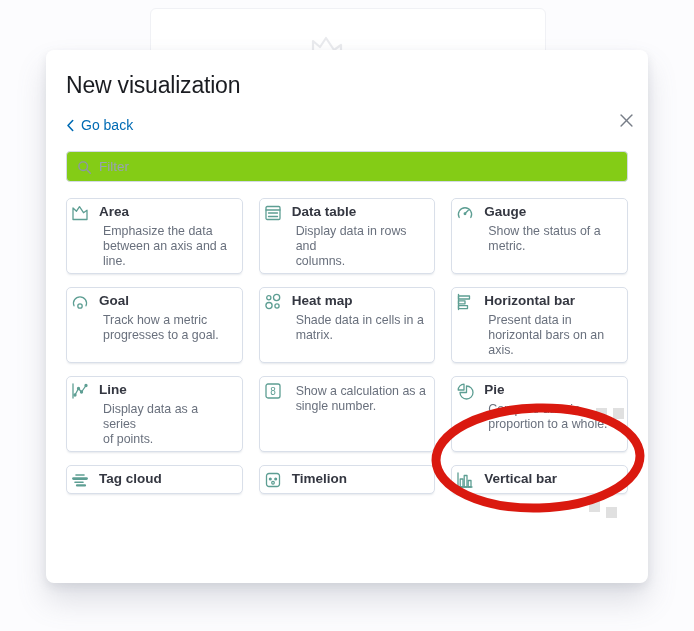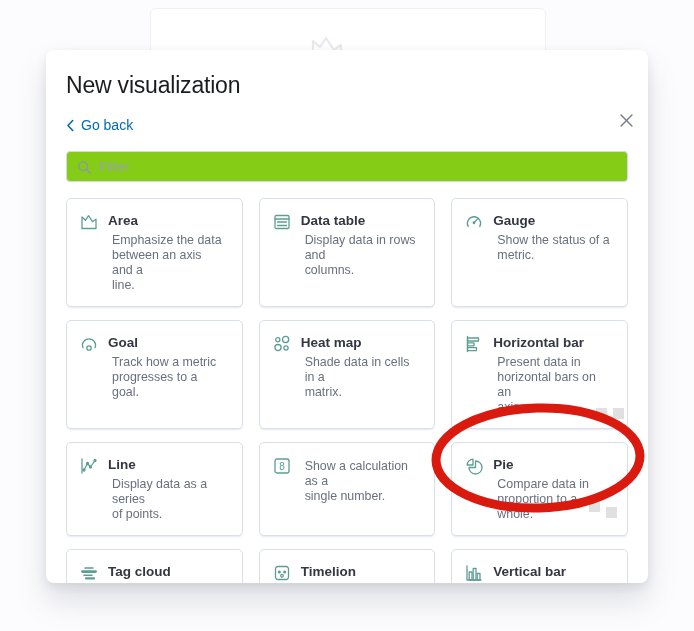--- a/index.html
+++ b/index.html
@@ -51,21 +51,21 @@
   }
   .filter-input::placeholder{color:#98a2b3;}
 
   .grid{
     margin-top:16px;display:grid;grid-template-columns:repeat(3,1fr);
     column-gap:16px;row-gap:13px;
   }
   .card{
     border:1px solid #d9dfe9;border-radius:5px;background:#fff;
     box-shadow:0 2px 2px -1px rgba(152,162,179,.25);
-    padding:13px;display:flex;gap:10px;cursor:pointer;
+    padding:4px;display:flex;gap:10px;cursor:pointer;
   }
   .card .vicon{width:18px;height:18px;flex:none;margin-top:1px;}
   .card h3{margin:0;font-size:13.5px;line-height:18px;font-weight:700;color:var(--title);}
   .card p{margin:3px 4px 0;font-size:12.4px;line-height:15px;color:var(--subdued);white-space:pre-line;}
 
   .annotation{position:absolute;left:0;top:0;z-index:60;pointer-events:none;}
 </style>
 </head>
 <body>
 

